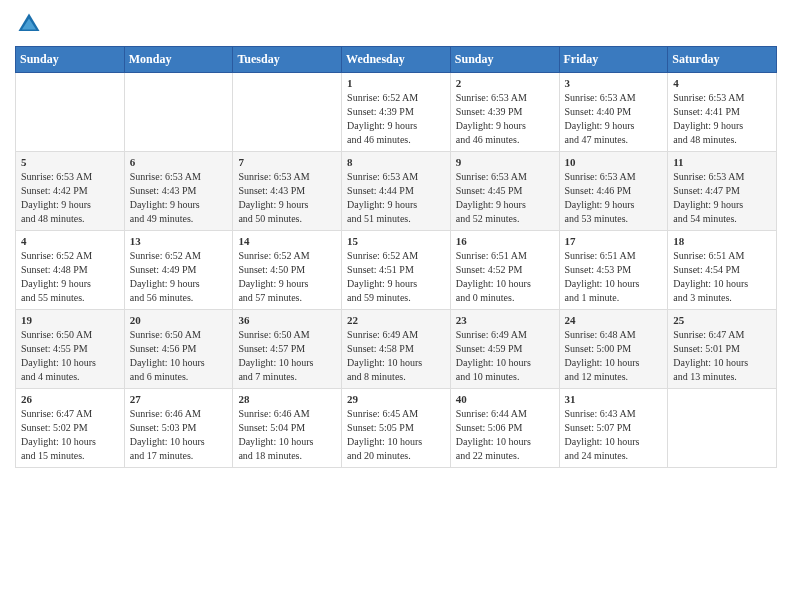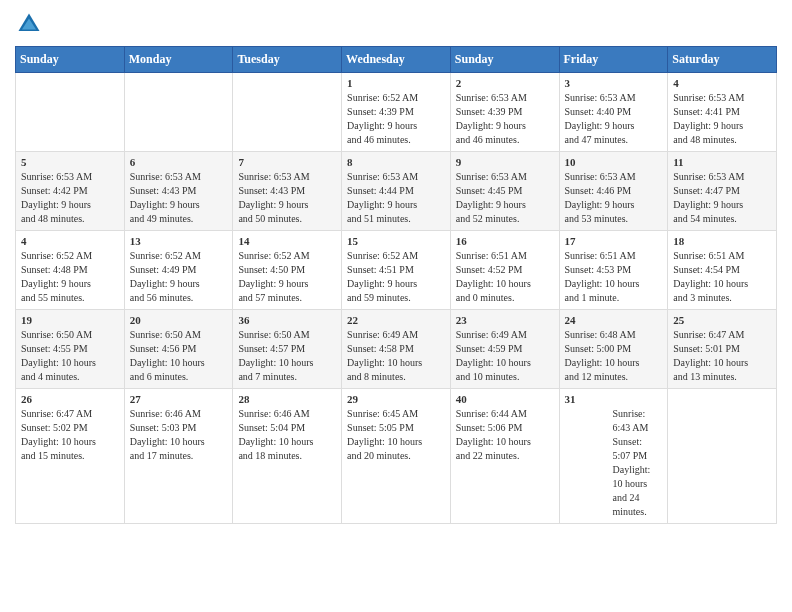--- a/index.html
+++ b/index.html
@@ -347,21 +347,21 @@
           </td>
           <td>
             <span class="day-num">40</span>
             <div class="day-info" style="white-space: pre-line;">Sunrise: 6:44 AM
 Sunset: 5:06 PM
 Daylight: 10 hours
 and 22 minutes.</div>
           </td>
           <td>
             <span class="day-num">31</span>
-            <div class="day-info" style="white-space: pre-line; margin-left: 48px;">Sunrise: 6:43 AM
+            <div class="day-info" style="white-space: pre-line;">Sunrise: 6:43 AM
 Sunset: 5:07 PM
 Daylight: 10 hours
 and 24 minutes.</div>
           </td>
           <td class="empty"></td>
         </tr>
       </tbody>
   </table>
 </div>
 

